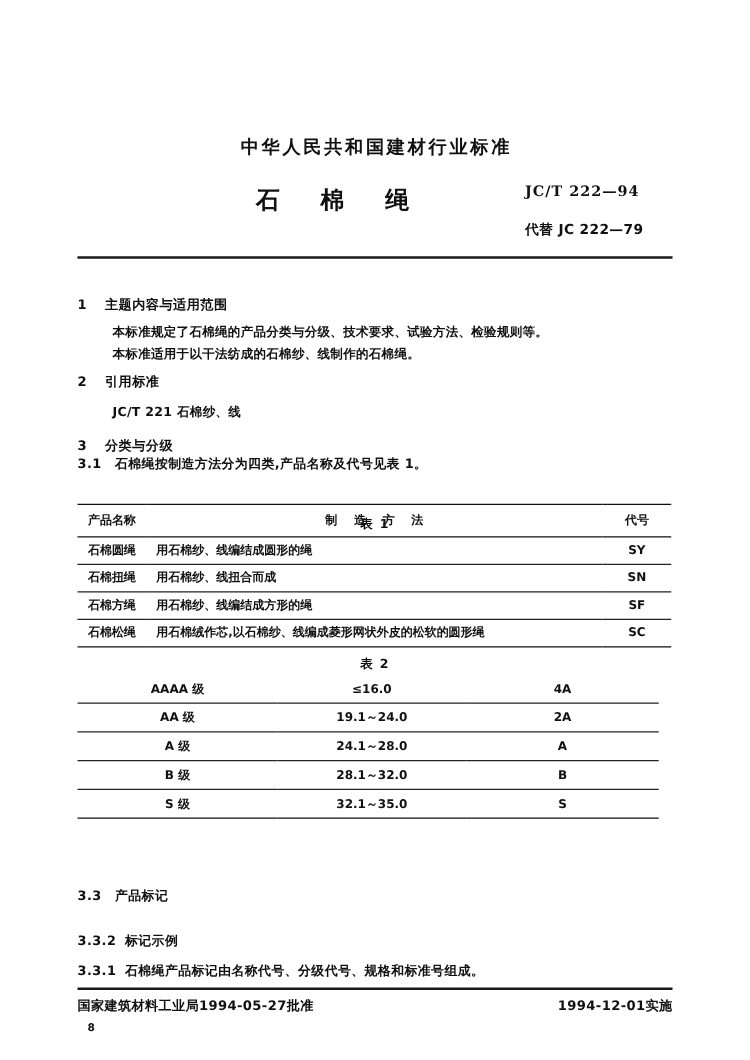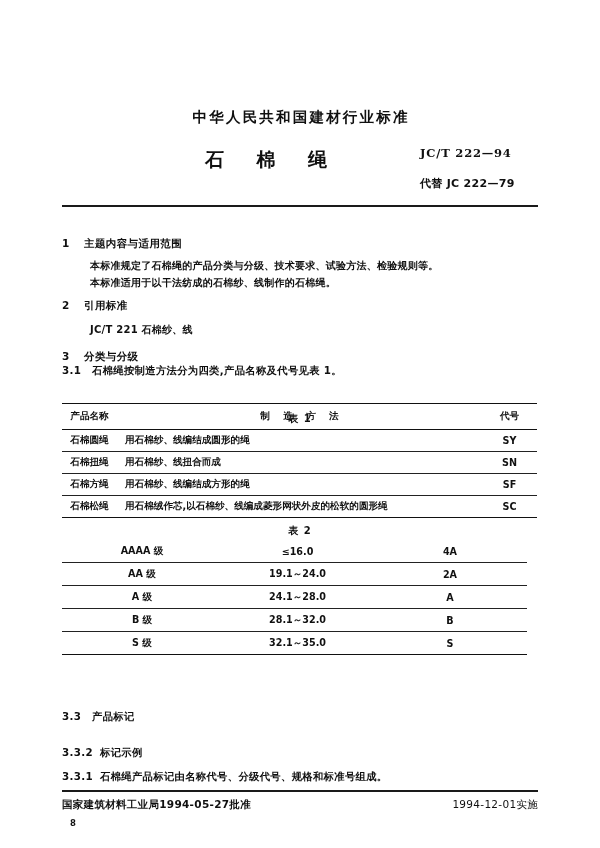--- a/index.html
+++ b/index.html
@@ -158,21 +158,21 @@
     top: 798px;
     font-size: 10.5px;
     font-weight: bold;
     letter-spacing: 0.3px;
   }
   .footer-right {
     position: absolute;
     right: 62px;
     top: 798px;
     font-size: 10.5px;
-    font-weight: normal;
+    font-weight: bold;
     letter-spacing: 0.3px;
     margin-left: 24px;
   }
   .page-num {
     position: absolute;
     left: 70px;
     top: 818px;
     font-size: 8.5px;
     font-weight: bold;
   }

